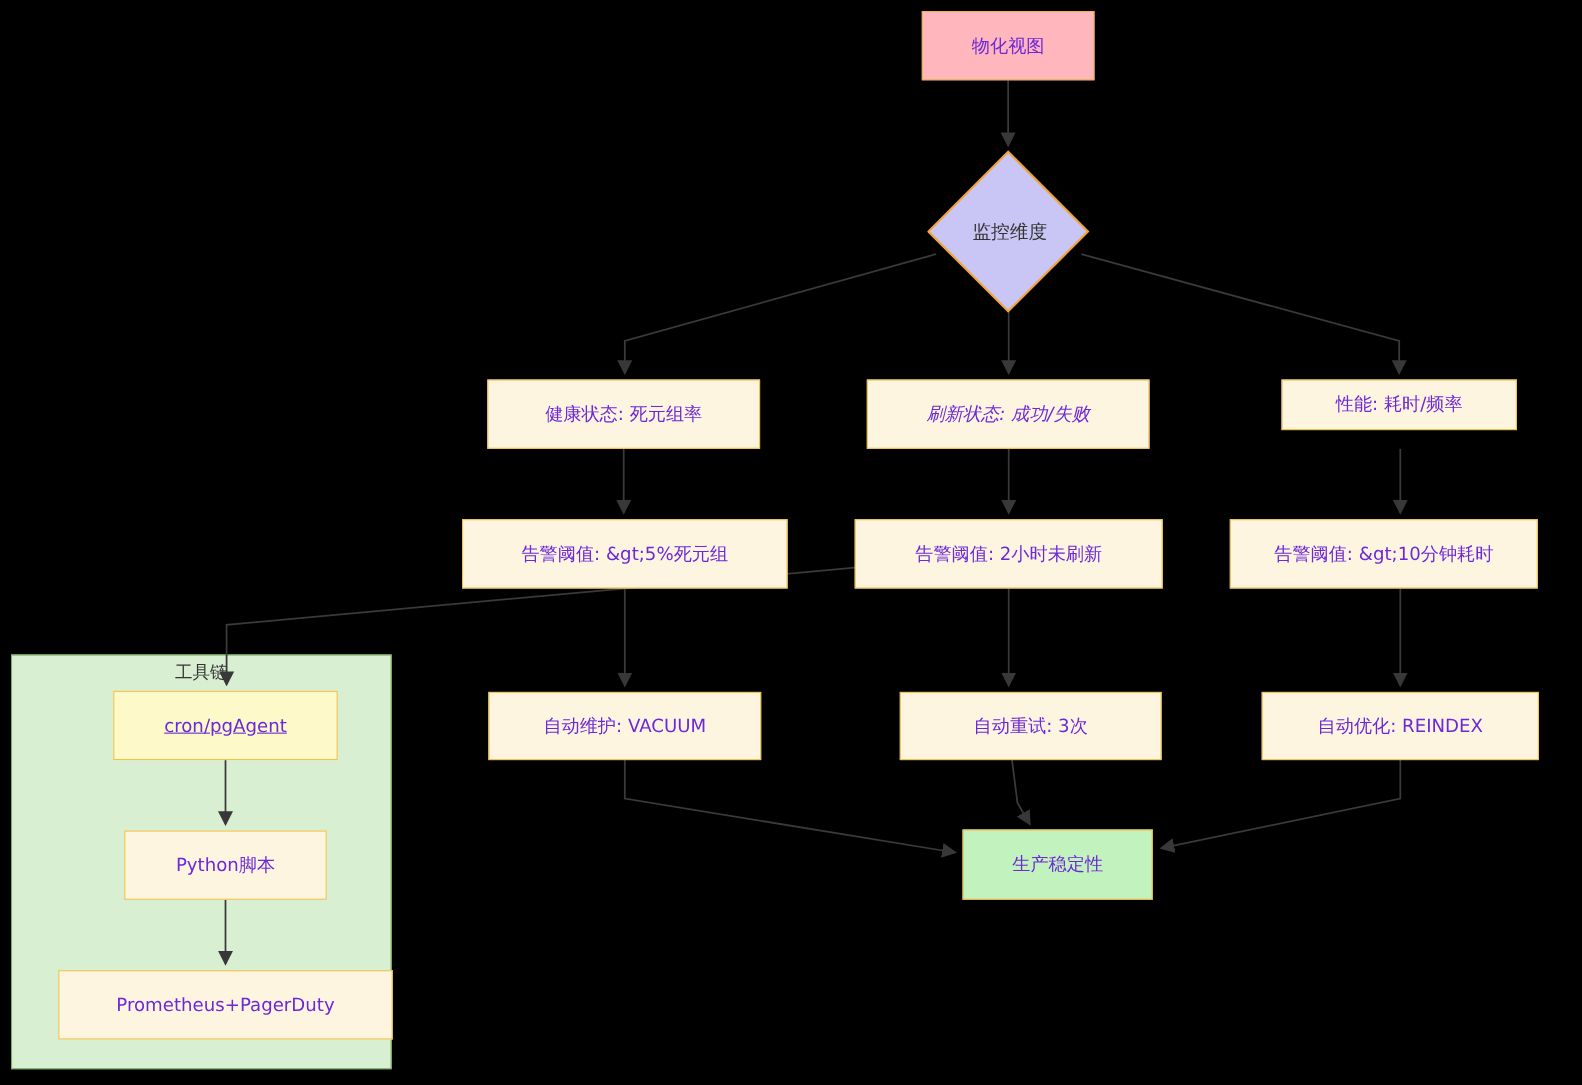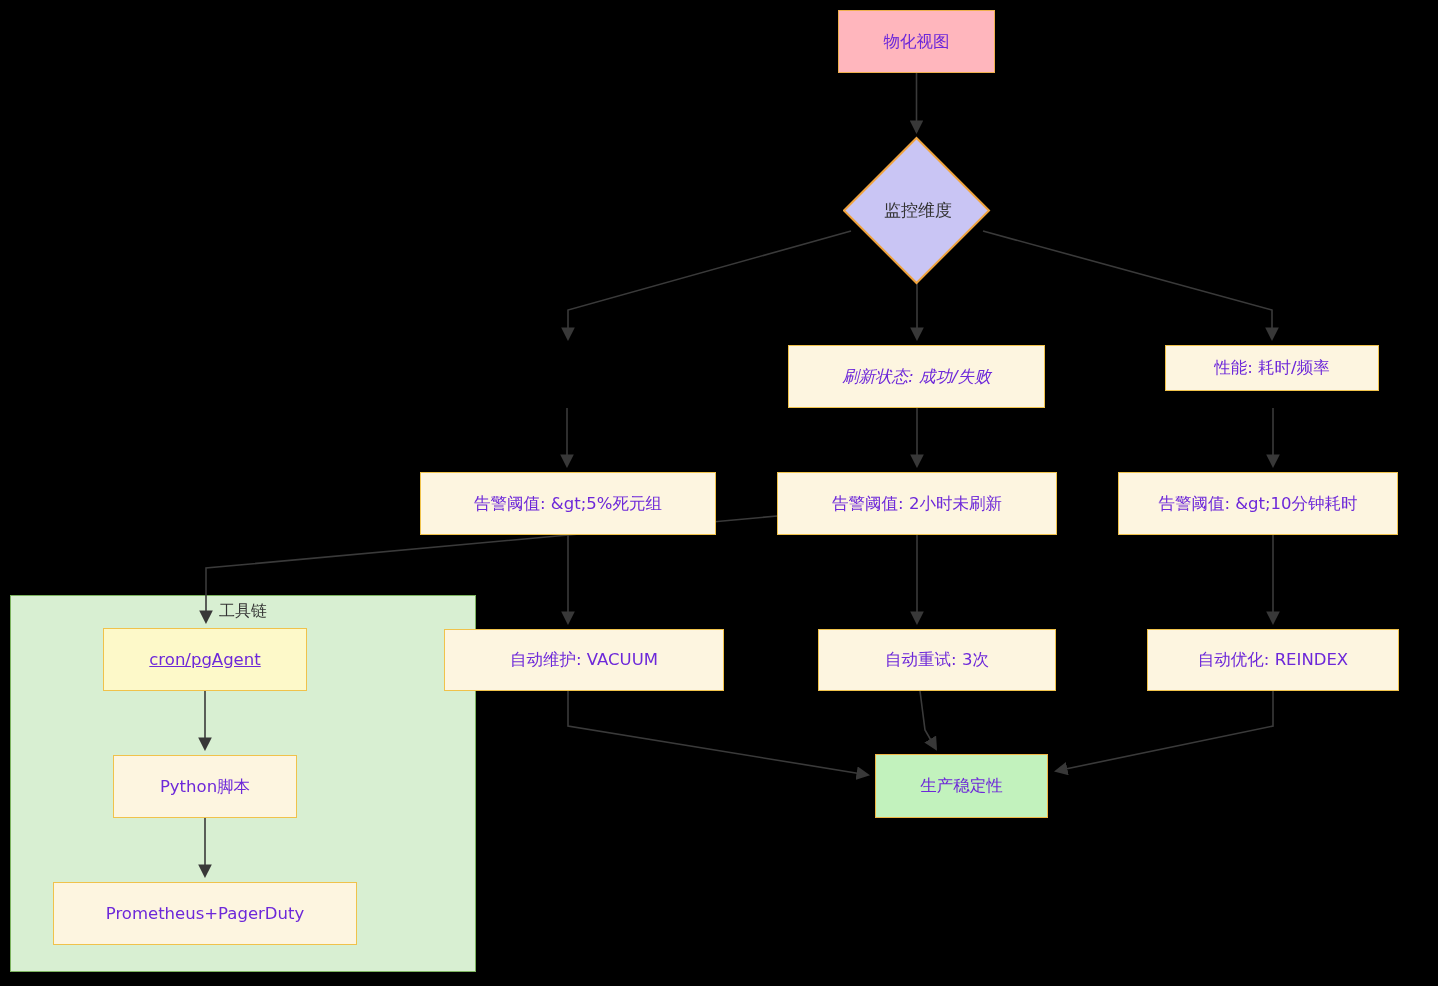--- a/index.html
+++ b/index.html
@@ -27,21 +27,21 @@
     position:absolute;left:843px;top:135px;width:150px;height:150px;z-index:3;
     display:flex;align-items:center;justify-content:center;color:#333;font-size:17px;
   }
   .edge{stroke:#3a3a3a;stroke-width:1.6;fill:none;}
 </style>
 </head>
 <body>
 
 <div id="canvas">
 
-  <div class="subgraph" style="left:10px;top:595px;width:466px;height:377px;font-family:Liberation Serif, serif;">
+  <div class="subgraph" style="left:10px;top:595px;width:346px;height:377px;font-family:Liberation Serif, serif;">
     <div class="subgraph-label">工具链</div>
   </div>
 
   <svg id="edge-layer" width="1438" height="986">
     <defs>
       <marker id="arrow" viewBox="0 0 10 10" refX="8.5" refY="5" markerWidth="8.5" markerHeight="8.5" orient="auto-start-reverse">
         <path d="M0,0 L10,5 L0,10 z" fill="#383838"></path>
       </marker>
     </defs>
     <path class="edge" marker-end="url(#arrow)" d="M 916.5,73 L 916.5,132"></path>
@@ -62,32 +62,33 @@
     <path class="edge" marker-end="url(#arrow)" d="M 1273,691 L 1273,726 L 1056,771"></path>
   </svg>
 
   <svg id="diamond-layer" width="150" height="150">
     <polygon points="73.5,3 146,75.5 73.5,148 1,75.5" fill="#c9c5f4" stroke="#f0a43e" stroke-width="2"></polygon>
   </svg>
   <div class="diamond-label">监控维度</div>
 
   <div class="node pink" style="left:838px;top:10px;width:157px;height:63px;">物化视图</div>
 
+  <div class="node" style="left:443px;top:345px;width:248px;height:63px;">健康状态: 死元组率</div>
 
   <div class="node" style="left:788px;top:345px;width:257px;height:63px;font-style:italic;">刷新状态: 成功/失败</div>
 
   <div class="node" style="left:1165px;top:345px;width:214px;height:46px;">性能: 耗时/频率</div>
 
   <div class="node" style="left:420px;top:472px;width:296px;height:63px;">告警阈值: &amp;gt;5%死元组</div>
 
   <div class="node" style="left:777px;top:472px;width:280px;height:63px;">告警阈值: 2小时未刷新</div>
 
   <div class="node" style="left:1118px;top:472px;width:280px;height:63px;">告警阈值: &amp;gt;10分钟耗时</div>
 
-  <div class="node" style="left:444px;top:629px;width:280px;height:62px;">自动维护: VACUUM</div>
+  <div class="node" style="left:444px;top:629px;width:248px;height:62px;">自动维护: VACUUM</div>
 
   <div class="node" style="left:818px;top:629px;width:238px;height:62px;">自动重试: 3次</div>
 
   <div class="node" style="left:1147px;top:629px;width:252px;height:62px;">自动优化: REINDEX</div>
 
   <div class="node yellow" style="left:103px;top:628px;width:204px;height:63px;">cron/pgAgent</div>
 
   <div class="node" style="left:113px;top:755px;width:184px;height:63px;">Python脚本</div>
 
   <div class="node green" style="left:875px;top:754px;width:173px;height:64px;">生产稳定性</div>

